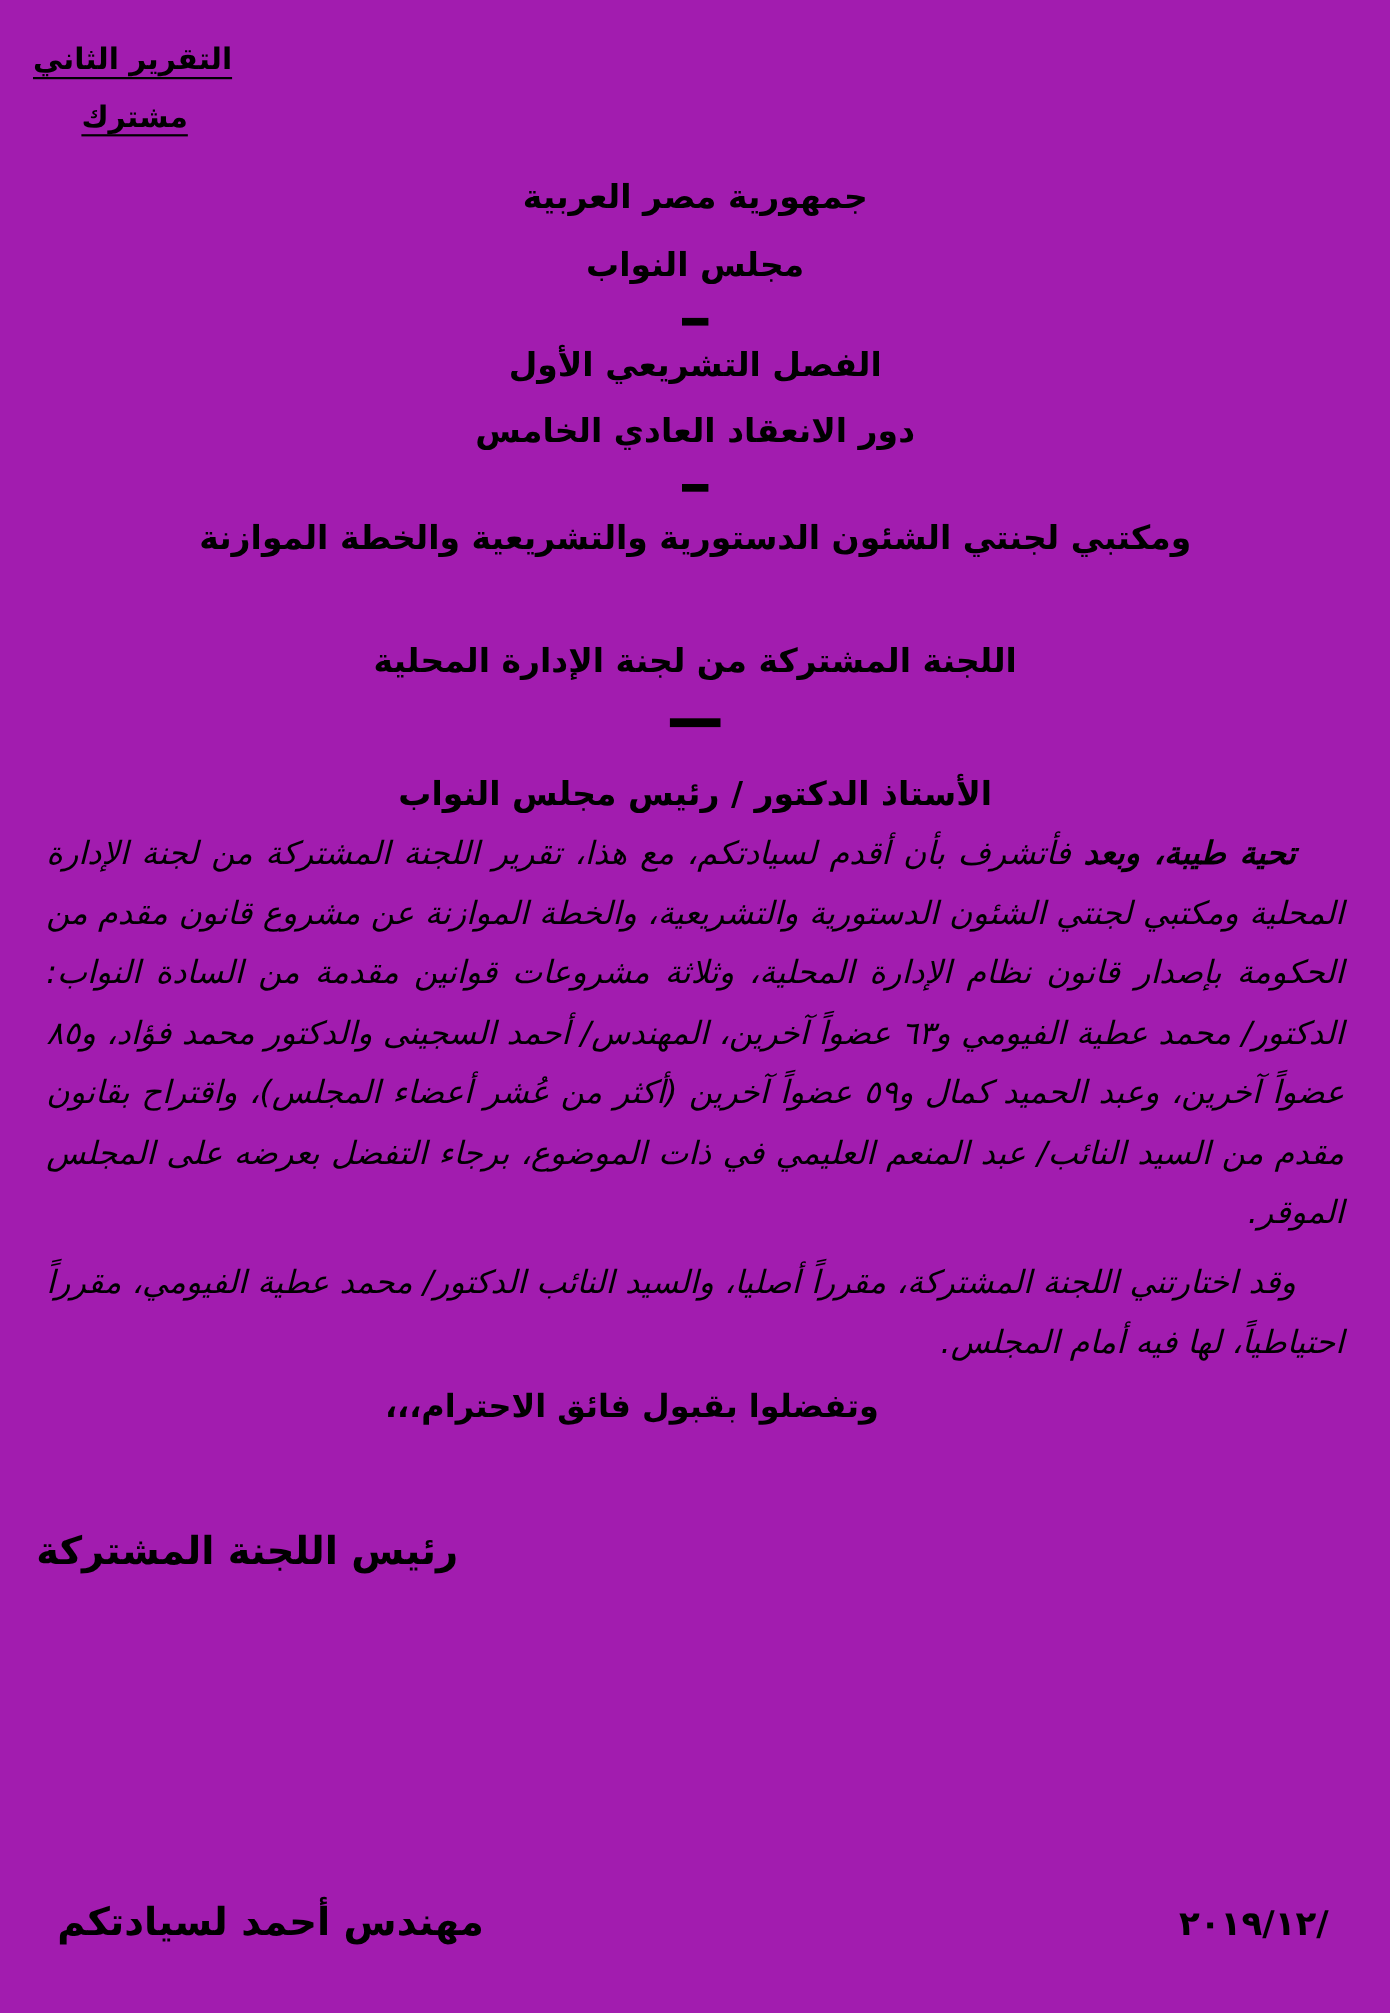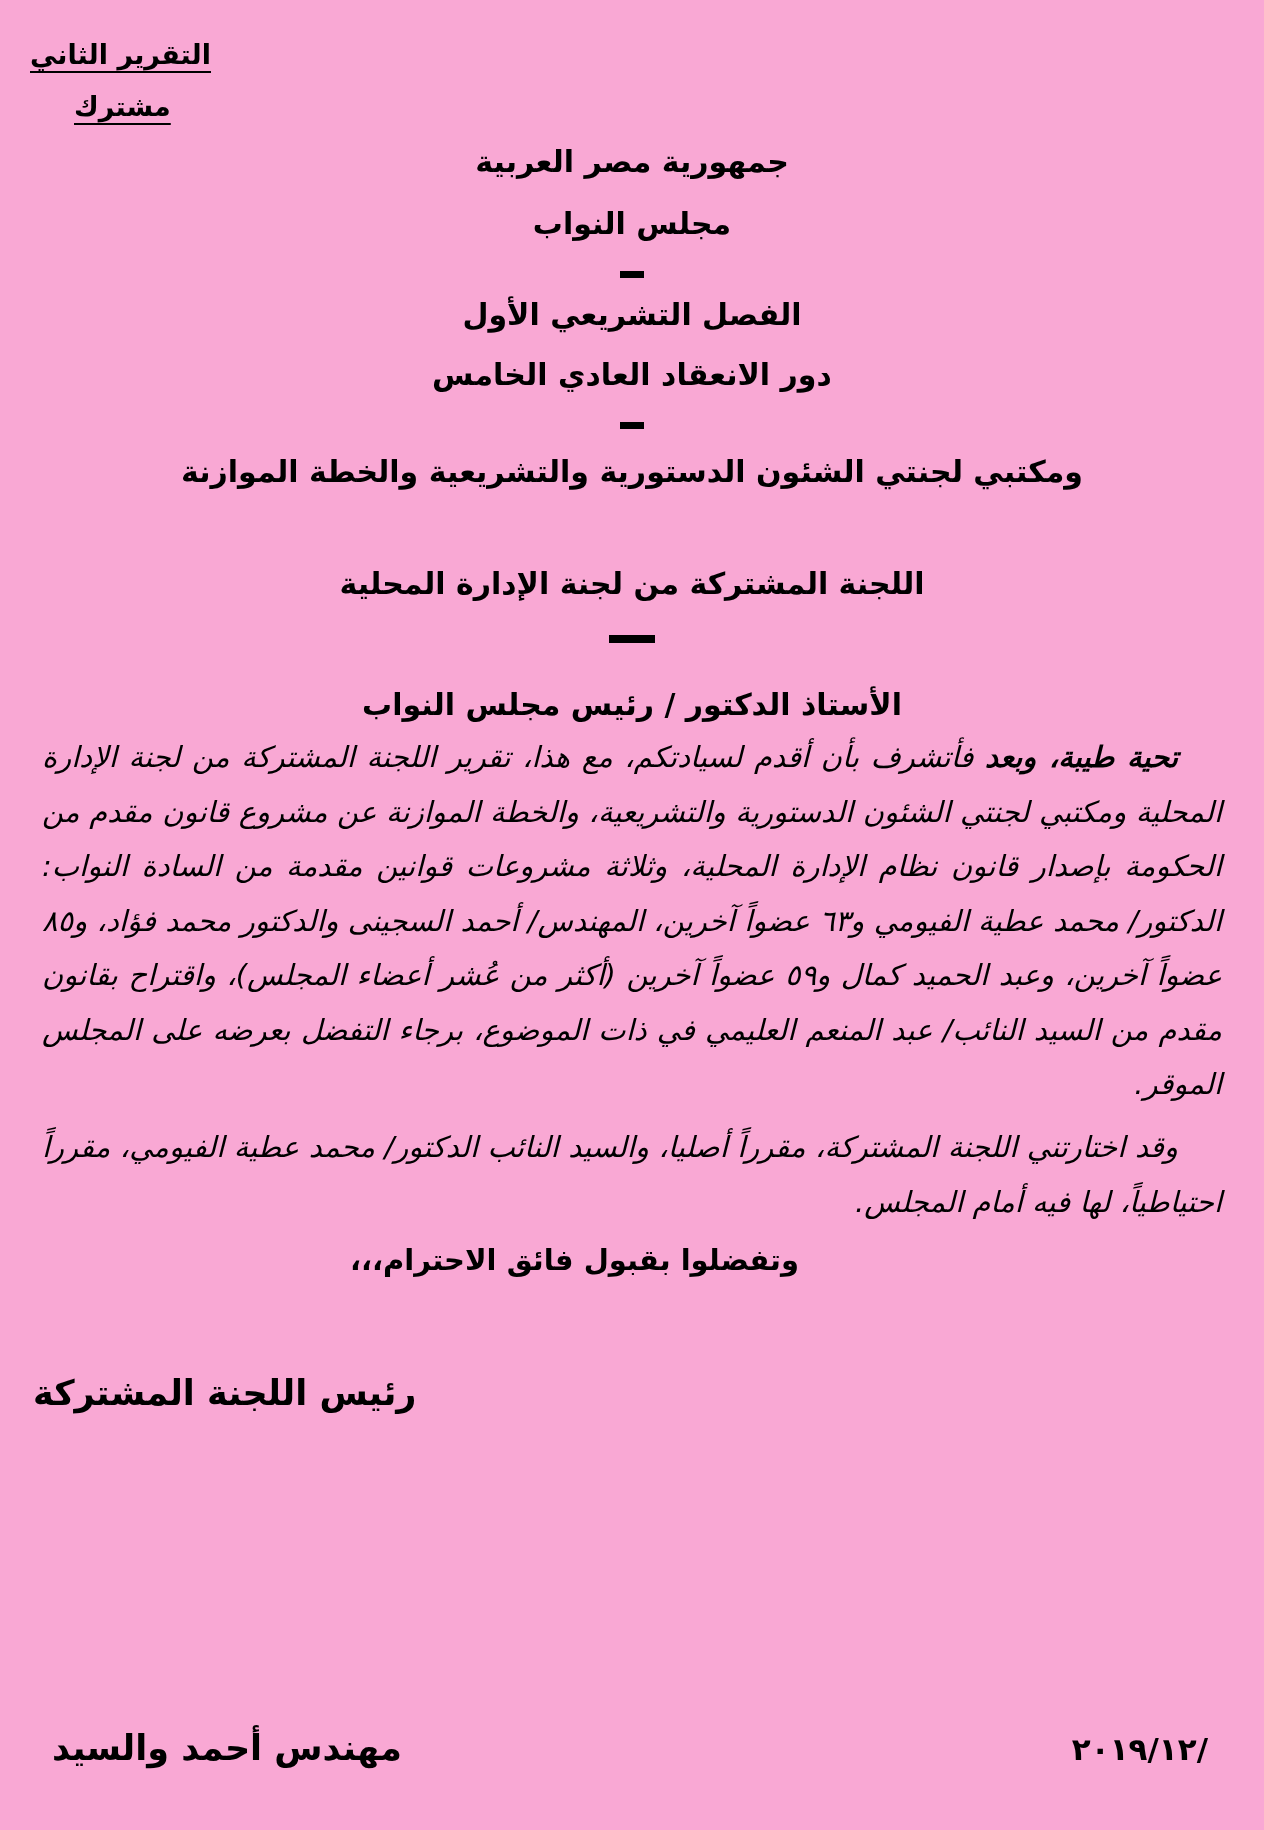--- a/index.html
+++ b/index.html
@@ -1,20 +1,20 @@
 <!DOCTYPE html>
 <html lang="ar"><head>
 <meta charset="utf-8">
 <style>
   html, body { margin: 0; padding: 0; background: #ffffff; }
   .page {
     position: relative;
     width: 1264px;
     height: 1830px;
-    background: #f9a8d4;
+    background: #a21caf;
     color: #000000;
     direction: rtl;
     font-family: "DejaVu Sans", sans-serif;
     overflow: hidden;
     box-sizing: border-box;
     padding-top: 40px;
   }
   
   .corner {
     text-align: left;
@@ -31,21 +31,21 @@
   }
   .corner-line2 { padding-left: 44px; margin-top: 22px; }
 
   
   .center-line {
     text-align: center;
     font-weight: bold;
     font-size: 30px;
     line-height: 1.4;
   }
-  .mt-country   { margin-top: 20px; }
+  .mt-country   { margin-top: 38px; }
   .mt-council   { margin-top: 20px; }
   .mt-term      { margin-top: 16px; }
   .mt-session   { margin-top: 18px; }
   .mt-comm1     { margin-top: 70px; }
   .mt-comm2     { margin-top: 22px; }
 
   .dash {
     width: 24px; height: 7px; background: #000;
     margin: 26px auto 0 auto;
   }
@@ -139,17 +139,17 @@
 
   <p class="body-p"><span class="lead">تحية طيبة، وبعد</span><span> فأتشرف بأن أقدم لسيادتكم، مع هذا، تقرير اللجنة المشتركة من لجنة الإدارة المحلية ومكتبي لجنتي الشئون الدستورية والتشريعية، والخطة الموازنة عن مشروع قانون مقدم من الحكومة بإصدار قانون نظام الإدارة المحلية، وثلاثة مشروعات قوانين مقدمة من السادة النواب: الدكتور/ محمد عطية الفيومي و٦٣ عضواً آخرين، المهندس/ أحمد السجينى والدكتور محمد فؤاد، و٨٥ عضواً آخرين، وعبد الحميد كمال و٥٩ عضواً آخرين (أكثر من عُشر أعضاء المجلس)، واقتراح بقانون مقدم من السيد النائب/ عبد المنعم العليمي في ذات الموضوع، برجاء التفضل بعرضه على المجلس الموقر.</span></p>
 
   <p class="body-p">وقد اختارتني اللجنة المشتركة، مقرراً أصليا، والسيد النائب الدكتور/ محمد عطية الفيومي، مقرراً احتياطياً، لها فيه أمام المجلس.</p>
 
   <div class="closing">وتفضلوا بقبول فائق الاحترام،،،</div>
 
   <div class="sig-title">رئيس اللجنة المشتركة</div>
 
   <div class="bottom-row">
-    <div class="sig-name">مهندس أحمد والسيد</div>
+    <div class="sig-name">مهندس أحمد لسيادتكم</div>
     <div class="doc-date">٢٠١٩/١٢/</div>
   </div>
 
 </div>
 
 </body></html>

